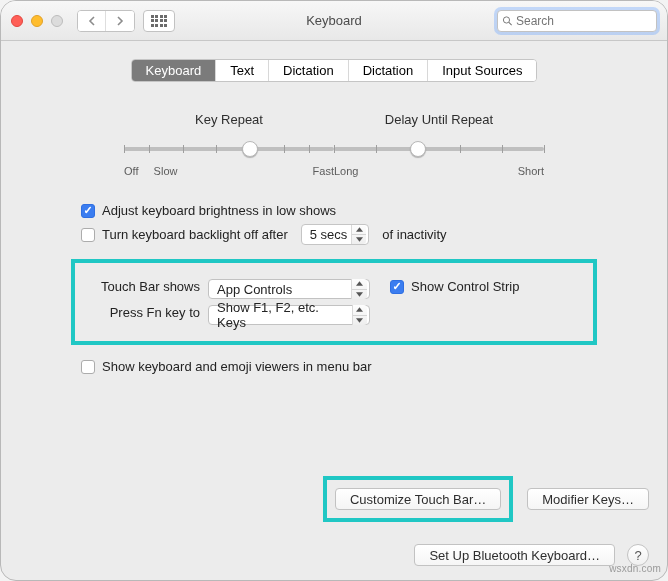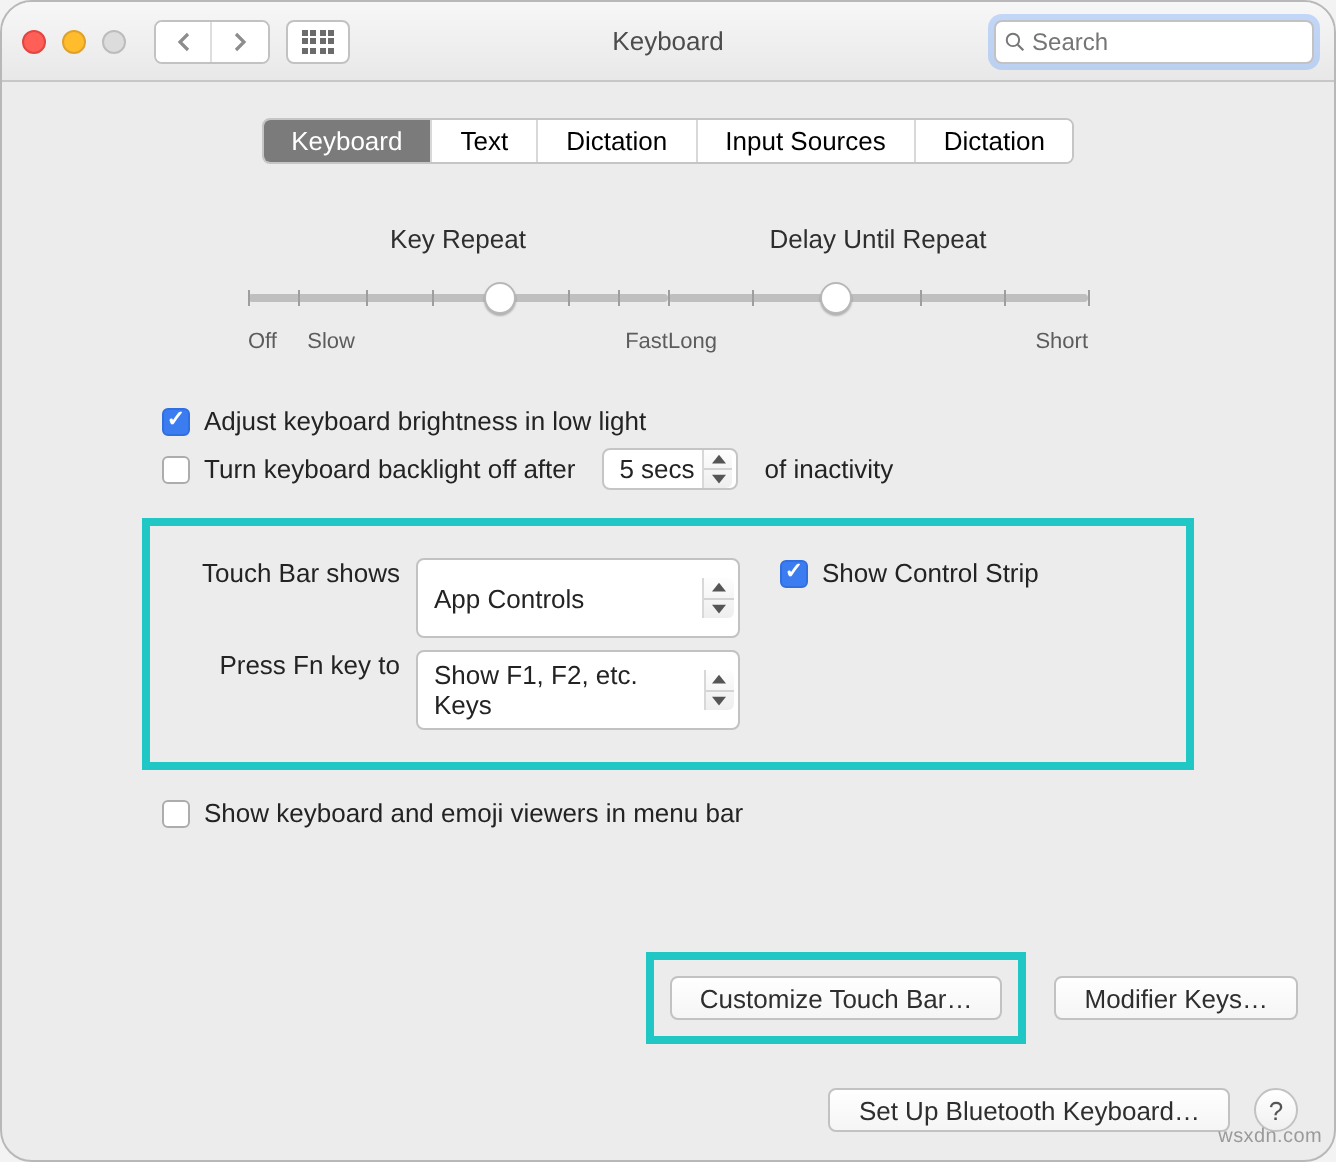--- a/index.html
+++ b/index.html
@@ -129,21 +129,21 @@
     border:4px solid #20c7c4;
     padding:10px 10px;
     margin:14px 0 14px 0;
   }
   .form-row{
     display:flex; align-items:flex-start; gap:8px; margin:6px 0;
   }
   .form-row .lbl{ width:115px; text-align:right; font-size:13px;}
   .popup{
     display:flex;align-items:center;justify-content:space-between;
-    height:40px;border:1px solid #c2c2c2;border-radius:4px;background:#fff;
+    height:20px;border:1px solid #c2c2c2;border-radius:4px;background:#fff;
     padding:0 2px 0 8px;font-size:13px;
   }
   .popup .pop-arrows{
     width:16px;height:20px;border-left:1px solid #d8d8d8;margin-left:8px;
     background:linear-gradient(#fdfdfd,#eee);
     display:flex;flex-direction:column;border-radius:0 3px 3px 0;
   }
   .popup .pop-arrows div{flex:1;display:flex;align-items:center;justify-content:center;}
   .popup .pop-arrows div:first-child{border-bottom:1px solid #d4d4d4;}
   .popup .pop-arrows svg{width:7px;height:5px;fill:#555;}
@@ -221,22 +221,22 @@
         </svg>
       <input type="text" placeholder="Search" style="">
     </div>
   </div>
 
   <div class="tabbar">
     <div class="tabs">
       <div class="tab selected">Keyboard</div>
       <div class="tab">Text</div>
       <div class="tab">Dictation</div>
+      <div class="tab">Dictation</div>
       <div class="tab">Input Sources</div>
-      <div class="tab">Dictation</div>
     </div>
   </div>
 
   <div class="content">
 
     <div class="sliders-row">
       <div class="slider-block">
         <div class="slider-title">Key Repeat</div>
         <div class="slider-track-wrap">
           <div class="track"></div>
@@ -271,21 +271,21 @@
         <div class="slider-labels">
           <span>Long</span>
           <span>Short</span>
         </div>
       </div>
     </div>
 
     <div class="option-group">
       <div class="check-row">
         <div class="checkbox checked"></div>
-        <span>Adjust keyboard brightness in low light</span>
+        <span>Adjust keyboard brightness in low shows</span>
       </div>
       <div class="check-row">
         <div class="checkbox"></div>
         <span>Turn keyboard backlight off after</span>
         <span class="inline-select">
           <span>5 secs</span>
           <span class="stepper">
             <div>
                 <svg viewBox="0 0 8 5">
                   <path d="M0 5 L4 0 L8 5 Z"></path>

